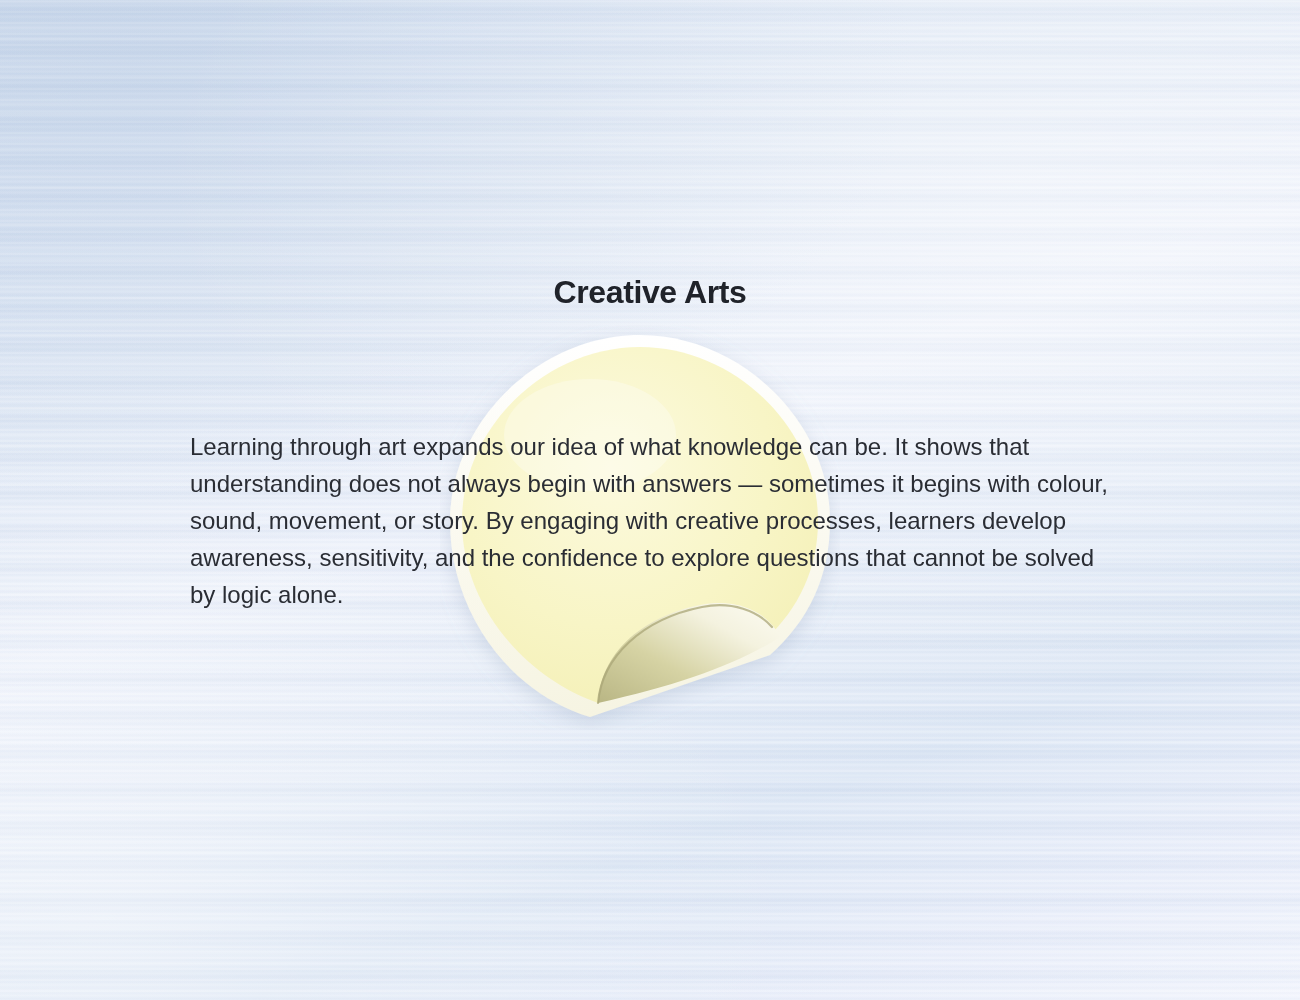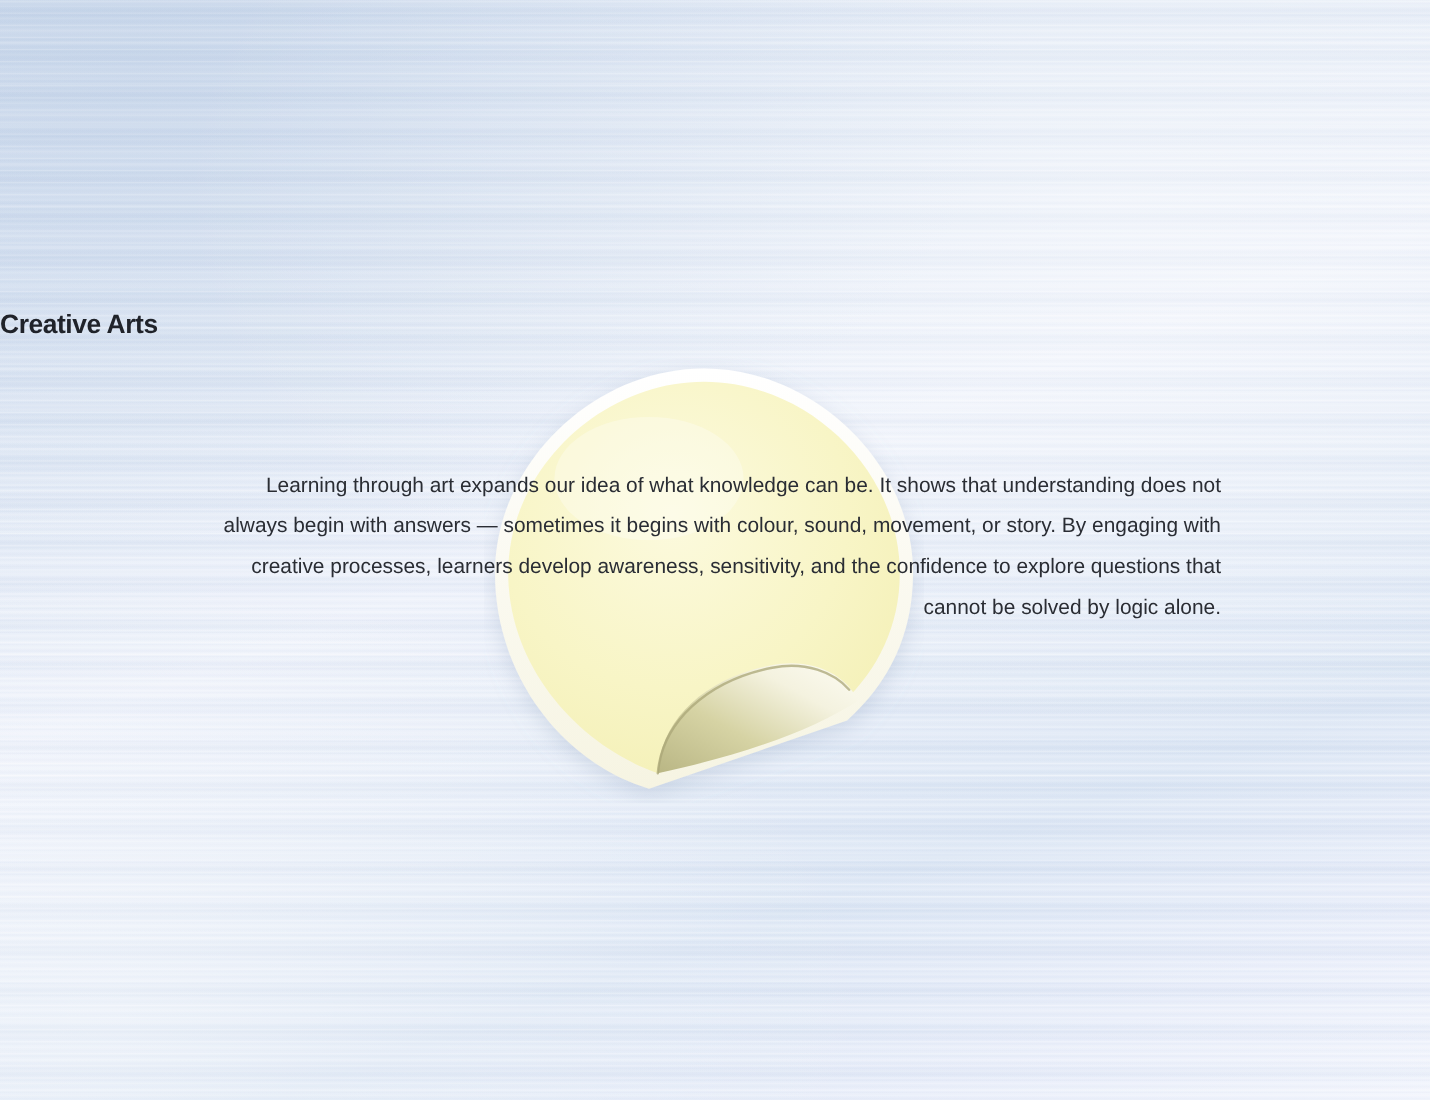--- a/index.html
+++ b/index.html
@@ -92,34 +92,35 @@
 
   .content {
     position: absolute;
     inset: 0;
   }
 
   .page-title {
     position: absolute;
     left: 0;
     right: 0;
-    top: 266px;
-    font-size: 24px;
+    top: 253px;
+    text-align: center;
+    font-size: 32px;
     font-weight: bold;
     letter-spacing: -0.4px;
     color: #20232a;
   }
 
   .body-text {
     position: absolute;
     left: 190px;
     top: 404px;
     width: 920px;
-    text-align: right;
-    font-size: 19px;
+    text-align: left;
+    font-size: 24px;
     line-height: 37px;
     color: #2a2d34;
   }
 </style>
 </head>
 <body>
 
 <div class="stage">
   <div class="striations"></div>
   <div class="striations2"></div>

